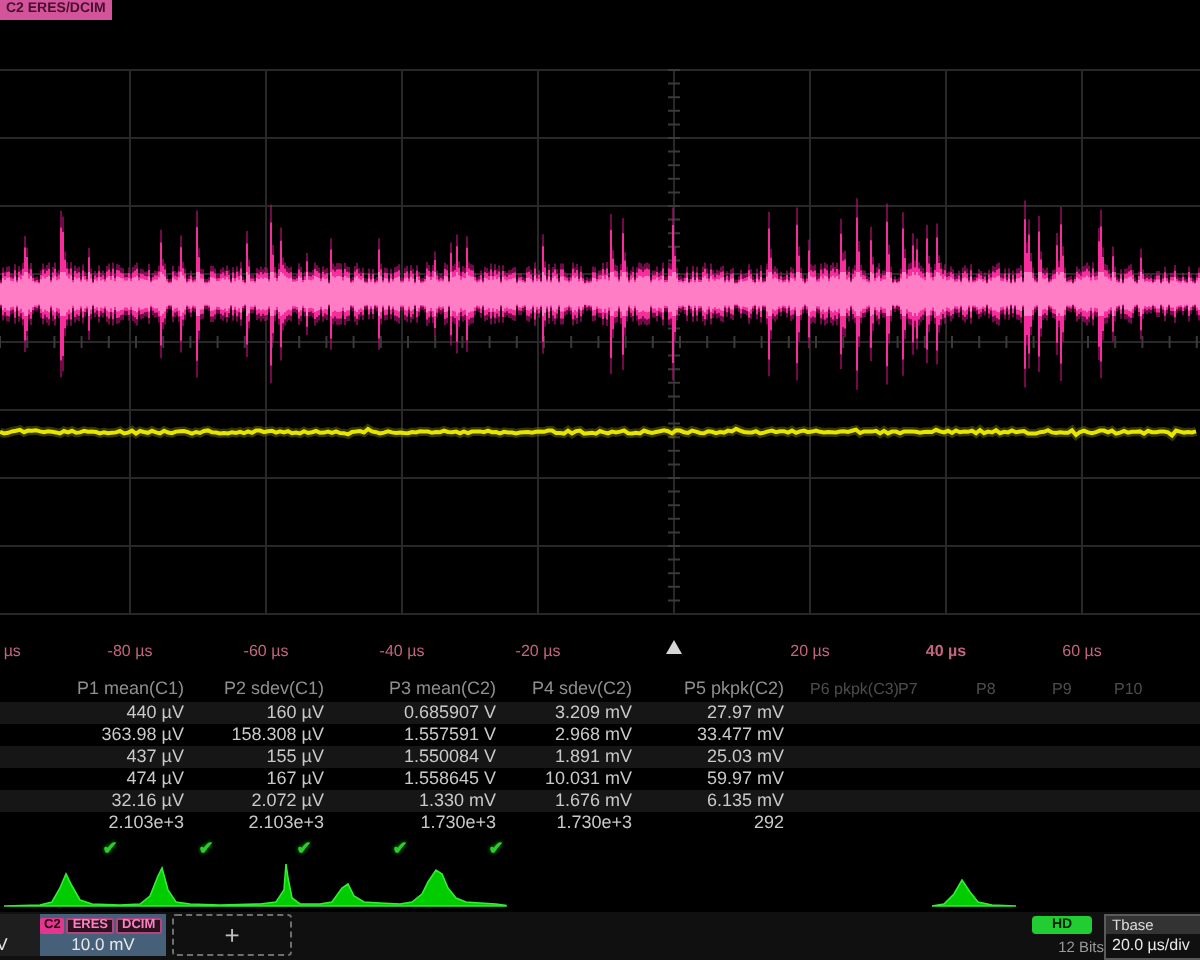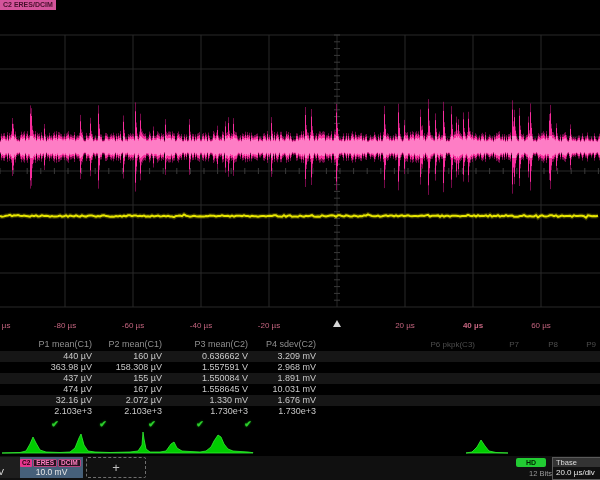--- a/index.html
+++ b/index.html
@@ -12,21 +12,21 @@
   
   .t-label{position:absolute;top:321px;width:56px;margin-left:-28px;text-align:center;
            color:#c4647f;font-size:8px;white-space:nowrap;}
   
   #param-table{position:absolute;left:0;top:338px;width:600px;height:94px;}
   .stripe{position:absolute;left:0;width:600px;height:11px;}
   .p-col{position:absolute;top:0;text-align:right;}
   .p-head{height:13px;line-height:13px;color:#8f8f8f;font-size:9px;white-space:nowrap;}
   .p-val{height:11px;line-height:11px;color:#c9c9c9;font-size:9px;white-space:nowrap;}
   .p-head-inactive{position:absolute;top:0;height:13px;line-height:13px;color:#4d4d4d;
-                   font-size:8px;text-align:right;width:70px;margin-left:-35px;white-space:nowrap;}
+                   font-size:8px;text-align:left;width:70px;margin-left:-35px;white-space:nowrap;}
   .p-check{position:absolute;top:81px;width:20px;margin-left:-10px;text-align:center;
            color:#2ecc2e;font-size:9px;font-weight:bold;text-shadow:0 0 2px #0a0;}
   
   #bottom-bar{position:absolute;left:0;top:456px;width:600px;height:24px;background:#101010;}
   .desc-box{position:absolute;top:1px;height:21px;overflow:hidden;}
   .badge-row{display:flex;gap:1px;height:9px;align-items:center;padding-top:1px;}
   .chip{height:8px;line-height:8px;font-size:6.5px;font-weight:bold;padding:0 2px;border-radius:1px;white-space:nowrap;}
   .chip-c2{background:#e5368f;color:#24000f;}
   .chip-outline{background:#2a1220;color:#ff7fc0;border:1px solid #b4437f;height:6px;line-height:6px;}
   .scale-row{font-size:8.5px;color:#e8e8e8;text-align:center;line-height:11px;}
@@ -87,45 +87,54 @@
       <div class="p-col" style="left: 6px; width: 86px;">
         <div class="p-head">P1 mean(C1)</div>
         <div class="p-val">440 µV</div>
         <div class="p-val">363.98 µV</div>
         <div class="p-val">437 µV</div>
         <div class="p-val">474 µV</div>
         <div class="p-val">32.16 µV</div>
         <div class="p-val">2.103e+3</div>
       </div>
       <div class="p-col" style="left: 98px; width: 64px;">
-        <div class="p-head">P2 mean(C1)</div>
+        <div class="p-head">P2 sdev(C1)</div>
         <div class="p-val">160 µV</div>
         <div class="p-val">158.308 µV</div>
         <div class="p-val">155 µV</div>
         <div class="p-val">167 µV</div>
         <div class="p-val">2.072 µV</div>
         <div class="p-val">2.103e+3</div>
       </div>
       <div class="p-col" style="left: 166px; width: 82px;">
         <div class="p-head">P3 mean(C2)</div>
-        <div class="p-val">0.636662 V</div>
+        <div class="p-val">0.685907 V</div>
         <div class="p-val">1.557591 V</div>
         <div class="p-val">1.550084 V</div>
         <div class="p-val">1.558645 V</div>
         <div class="p-val">1.330 mV</div>
         <div class="p-val">1.730e+3</div>
       </div>
       <div class="p-col" style="left: 252px; width: 64px;">
         <div class="p-head">P4 sdev(C2)</div>
         <div class="p-val">3.209 mV</div>
         <div class="p-val">2.968 mV</div>
         <div class="p-val">1.891 mV</div>
         <div class="p-val">10.031 mV</div>
         <div class="p-val">1.676 mV</div>
         <div class="p-val">1.730e+3</div>
+      </div>
+      <div class="p-col" style="left: 320px; width: 72px;">
+        <div class="p-head">P5 pkpk(C2)</div>
+        <div class="p-val">27.97 mV</div>
+        <div class="p-val">33.477 mV</div>
+        <div class="p-val">25.03 mV</div>
+        <div class="p-val">59.97 mV</div>
+        <div class="p-val">6.135 mV</div>
+        <div class="p-val">292</div>
       </div>
       <div class="p-head-inactive" style="left: 440px;">P6 pkpk(C3)</div>
       <div class="p-head-inactive" style="left: 484px;">P7</div>
       <div class="p-head-inactive" style="left: 523px;">P8</div>
       <div class="p-head-inactive" style="left: 561px;">P9</div>
       <div class="p-head-inactive" style="left: 592px;">P10</div>
       <div class="p-check" style="left: 55px;">✔</div>
       <div class="p-check" style="left: 103px;">✔</div>
       <div class="p-check" style="left: 152px;">✔</div>
       <div class="p-check" style="left: 200px;">✔</div>

